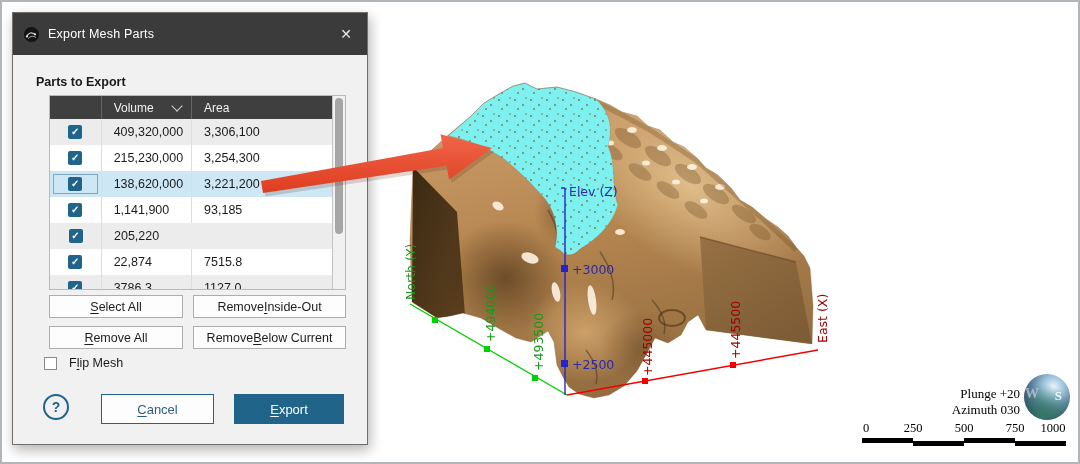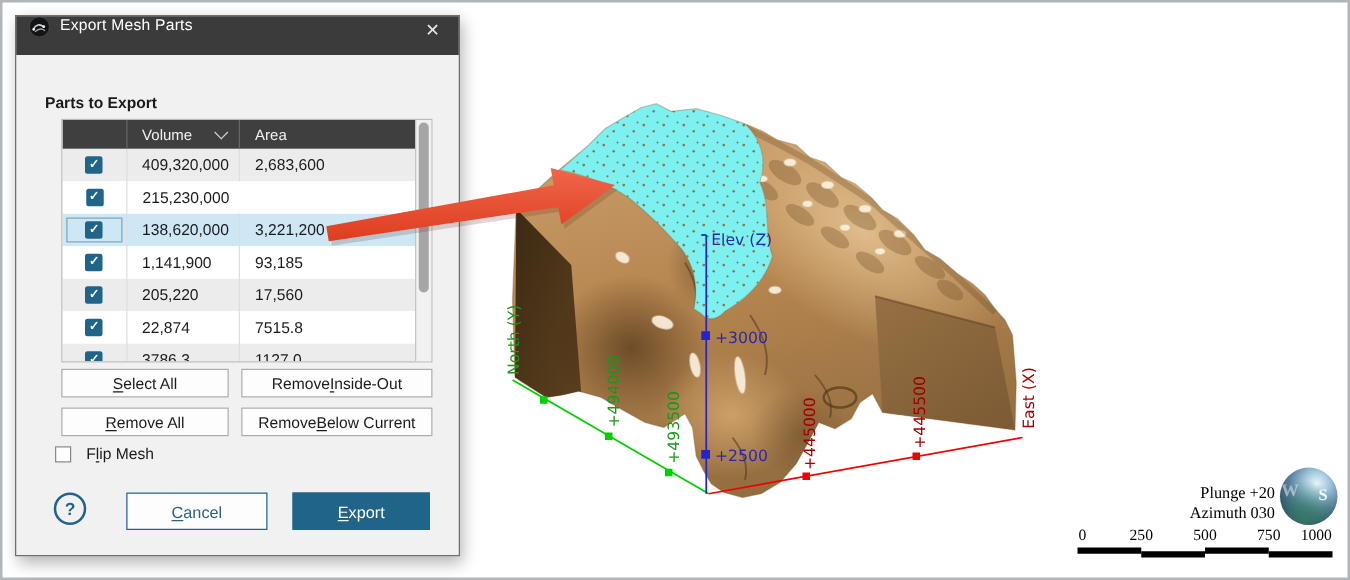--- a/index.html
+++ b/index.html
@@ -35,22 +35,22 @@
     background:radial-gradient(circle at 42% 88%, rgba(52,124,100,0.9) 0%, rgba(52,124,100,0.0) 62%);}
   #compass .s{position:absolute;right:8px;top:14px;color:#f4fafd;font-size:13px;font-weight:bold;}
   #compass .w{position:absolute;left:1px;top:12px;color:rgba(225,235,240,0.55);font-size:14px;font-weight:bold;}
 
   
   #anno{position:absolute;inset:0;z-index:30;pointer-events:none;}
 
   
   #dialog{position:absolute;left:12px;top:12px;width:354px;height:431px;z-index:10;
     background:#f1f1f1;border:1px solid #6f6f6f;box-shadow:2px 5px 12px rgba(0,0,0,.3);}
-  #titlebar{position:absolute;left:0;top:0;right:0;height:31px;background:var(--titlebar);
-    display:flex;padding:0 10px;color:#fff;}
+  #titlebar{position:absolute;left:0;top:0;right:0;height:42px;background:var(--titlebar);
+    display:flex;align-items:center;padding:0 10px;color:#fff;}
   #titlebar .ticon{width:17px;height:17px;margin-right:8px;flex:none;}
   #titlebar .ttl{font-size:12.5px;letter-spacing:.2px;}
   #titlebar .close{margin-left:auto;color:#e8e8e8;font-size:14px;width:22px;height:22px;
     display:flex;align-items:center;justify-content:center;cursor:default;}
   .section-label{position:absolute;left:23px;top:62px;font-size:12.5px;font-weight:bold;color:#1a1a1a;}
 
   
   #tbl{position:absolute;left:36px;top:82px;width:297px;height:195px;border:1px solid #b9b9b9;
     background:#fff;display:flex;box-sizing:border-box;}
   #tcols{width:284px;display:flex;flex-direction:column;overflow:hidden;}
@@ -302,48 +302,48 @@
         <div class="hc w2">
           <span>Area</span>
         </div>
       </div>
       <div id="tbody">
           <div class="trow alt">
             <div class="tc c0 w0">
               <span class="cbx">✓</span>
             </div>
             <div class="tc w1">409,320,000</div>
-            <div class="tc w2">2,683,600</div>
+            <div class="tc w2">3,306,100</div>
           </div>
           <div class="trow">
             <div class="tc c0 w0">
               <span class="cbx">✓</span>
             </div>
             <div class="tc w1">215,230,000</div>
+            <div class="tc w2">3,254,300</div>
           </div>
           <div class="trow alt sel">
             <div class="tc c0 w0">
               <span class="cbx">✓</span>
             </div>
             <div class="tc w1">138,620,000</div>
             <div class="tc w2">3,221,200</div>
           </div>
           <div class="trow">
             <div class="tc c0 w0">
               <span class="cbx">✓</span>
             </div>
             <div class="tc w1">1,141,900</div>
             <div class="tc w2">93,185</div>
           </div>
           <div class="trow alt">
             <div class="tc c0 w0">
               <span class="cbx">✓</span>
             </div>
             <div class="tc w1">205,220</div>
-            <div class="tc w2">17,560</div>
           </div>
           <div class="trow">
             <div class="tc c0 w0">
               <span class="cbx">✓</span>
             </div>
             <div class="tc w1">22,874</div>
             <div class="tc w2">7515.8</div>
           </div>
           <div class="trow alt">
             <div class="tc c0 w0">

